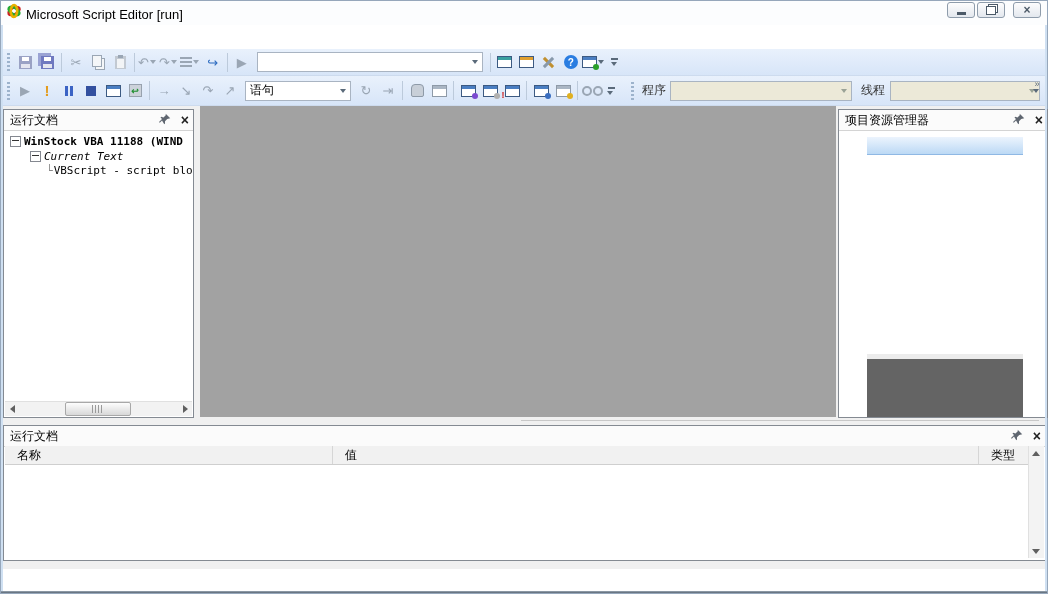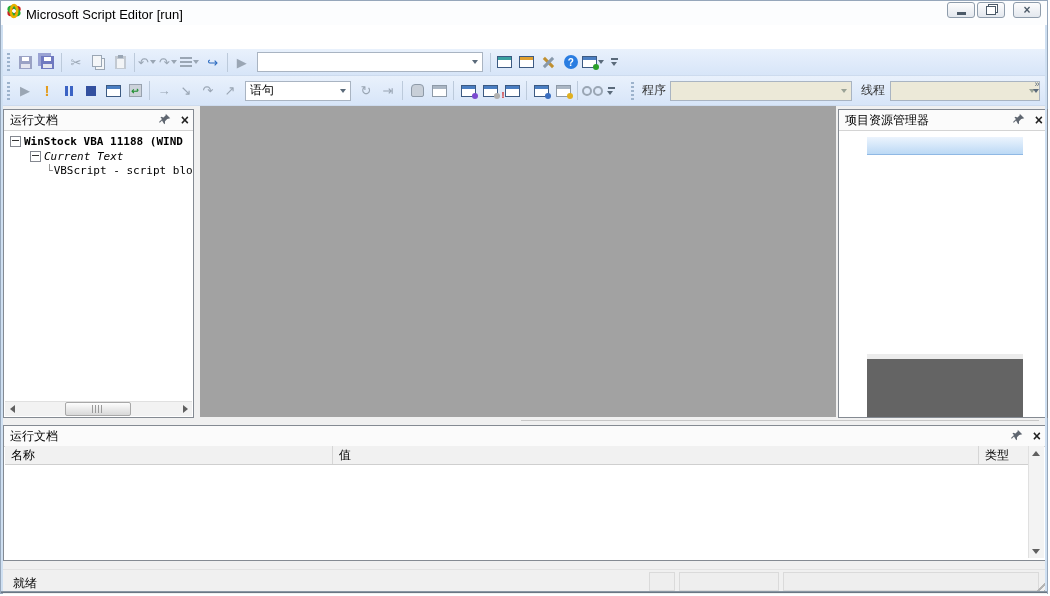--- a/index.html
+++ b/index.html
@@ -101,21 +101,21 @@
   .hthumb{position:absolute;left:60px;top:0;width:64px;height:12px;border:1px solid #a8a8a8;border-radius:2px;background:linear-gradient(#fdfdfd,#d8d8d8);}
   .hthumb::before{content:"";position:absolute;left:26px;top:2px;width:10px;height:8px;background:repeating-linear-gradient(to right,#9a9a9a 0 1px,transparent 1px 3px);}
 
   .p-right{left:835px;top:3px;width:210px;height:309px;}
   .pe-bluebar{position:absolute;left:28px;top:27px;width:156px;height:17px;background:linear-gradient(#ecf4fd,#bcd9f5);border-bottom:1px solid #8fb8e4;}
   .pe-strip{position:absolute;left:28px;top:243px;width:156px;height:6px;background:#ececec;border-top:1px solid #fff;}
   .pe-dark{position:absolute;left:28px;top:249px;width:156px;height:58px;background:#646464;}
 
   .p-bottom{left:0;top:319px;width:1043px;height:136px;}
   .lv-head{position:absolute;left:1px;top:20px;right:16px;height:18px;display:flex;background:#f1f1f1;border-bottom:1px solid #cfcfcf;font-size:12px;color:#000;}
-  .lv-cell{display:flex;align-items:center;padding-left:6px;border-right:1px solid #d6d6d6;box-sizing:border-box;}
+  .lv-cell{display:flex;align-items:center;padding-left:12px;border-right:1px solid #d6d6d6;box-sizing:border-box;}
   .lv-name{width:328px;}
   .lv-value{flex:1;}
   .lv-type{width:50px;border-right:none;}
   .vsb{position:absolute;right:1px;top:20px;bottom:2px;width:15px;background:#f3f3f3;border-left:1px solid #e0e0e0;}
   .vsb .arr{position:absolute;left:0;width:14px;height:14px;display:flex;align-items:center;justify-content:center;}
 
   
   .statusbar{position:absolute;left:2px;top:568px;width:1044px;height:24px;background:#f0f0f0;border-top:1px solid #e2e2e2;font-size:12px;color:#000;}
   .sb-text{position:absolute;left:10px;top:5px;}
   .sb-panel{position:absolute;top:2px;height:19px;border:1px solid #dadada;background:#eee;box-sizing:border-box;}
@@ -411,24 +411,17 @@
         <span class="arr" style="top:0;">
             <span class="tri-u"></span>
           </span>
         <span class="arr" style="bottom:0;">
             <span class="tri-d"></span>
           </span>
       </div>
     </div>
   </div>
 
-  <div class="statusbar">
-    <span class="sb-text">就绪</span>
-    <span class="sb-panel sb-p1"></span>
-    <span class="sb-panel sb-p2"></span>
-    <span class="sb-panel sb-p3"></span>
-    <span class="sb-grip"></span>
-  </div>
 
   <div class="side-l"></div>
   <div class="side-r"></div>
   <div class="bottom-edge"></div>
 </div>
 
 </body></html>

